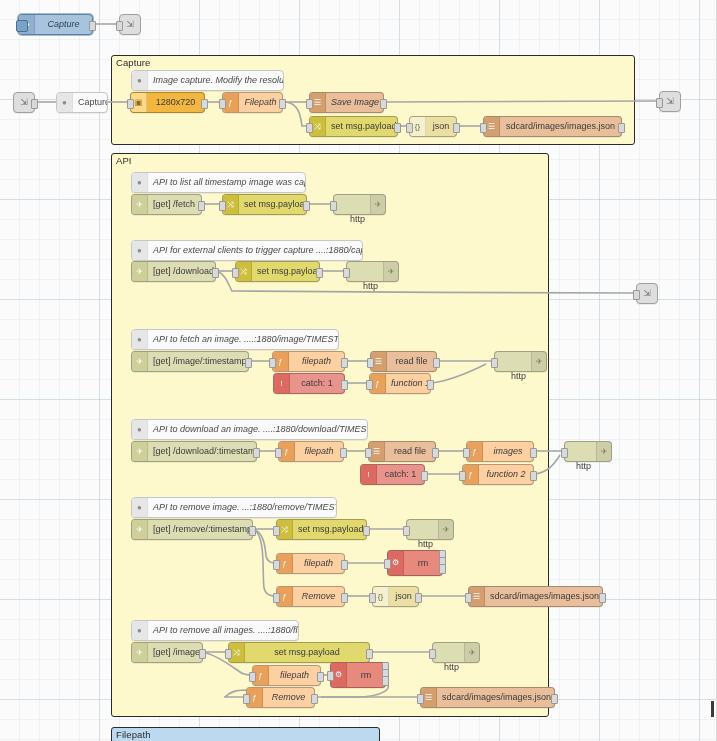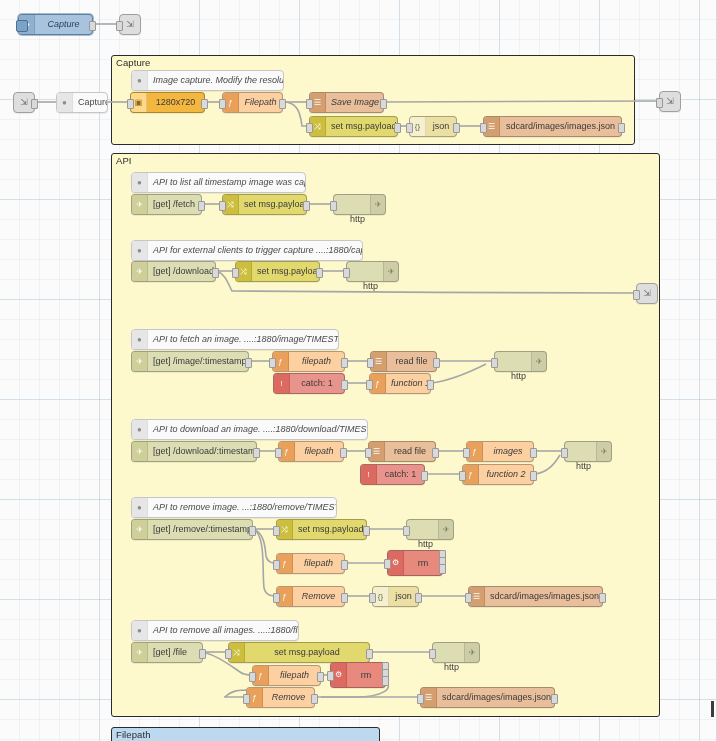--- a/index.html
+++ b/index.html
@@ -116,21 +116,21 @@
 </style>
 </head>
 <body>
 
 <div id="canvas">
 
   <div class="group yellow" style="left:111px;top:55px;width:524px;height:90px;">
     <span class="group-label">Capture</span>
   </div>
 
-  <div class="group yellow" style="left:111px;top:153px;width:549px;height:564px;">
+  <div class="group yellow" style="left:111px;top:153px;width:438px;height:564px;">
     <span class="group-label">API</span>
   </div>
 
   <div class="group blue" style="left:111px;top:727px;width:269px;height:26px;">
     <span class="group-label">Filepath</span>
   </div>
 
   <svg class="wires">
 
     <path d="M93,24 C105,24 108,24 119,24"></path>
@@ -445,21 +445,21 @@
     <span class="port in"></span>
     <span class="port out"></span>
   </div>
 
   <div class="node n-comment" style="left:131px;top:620px;width:168px;">
     <span class="ico">●</span>
     <span class="lbl c i">API to remove all images. ....:1880/flush</span>
   </div>
   <div class="node n-http" style="left:131px;top:642px;width:72px;">
     <span class="ico">✈</span>
-    <span class="lbl">[get] /file</span>
+    <span class="lbl">[get] /image</span>
     <span class="port out"></span>
   </div>
   <div class="node n-change" style="left:228px;top:642px;width:142px;">
     <span class="ico">⤨</span>
     <span class="lbl c">set msg.payload</span>
     <span class="port in"></span>
     <span class="port out"></span>
   </div>
   <div class="node n-http" style="left:432px;top:642px;width:48px;">
     <span class="lbl r">http</span>

